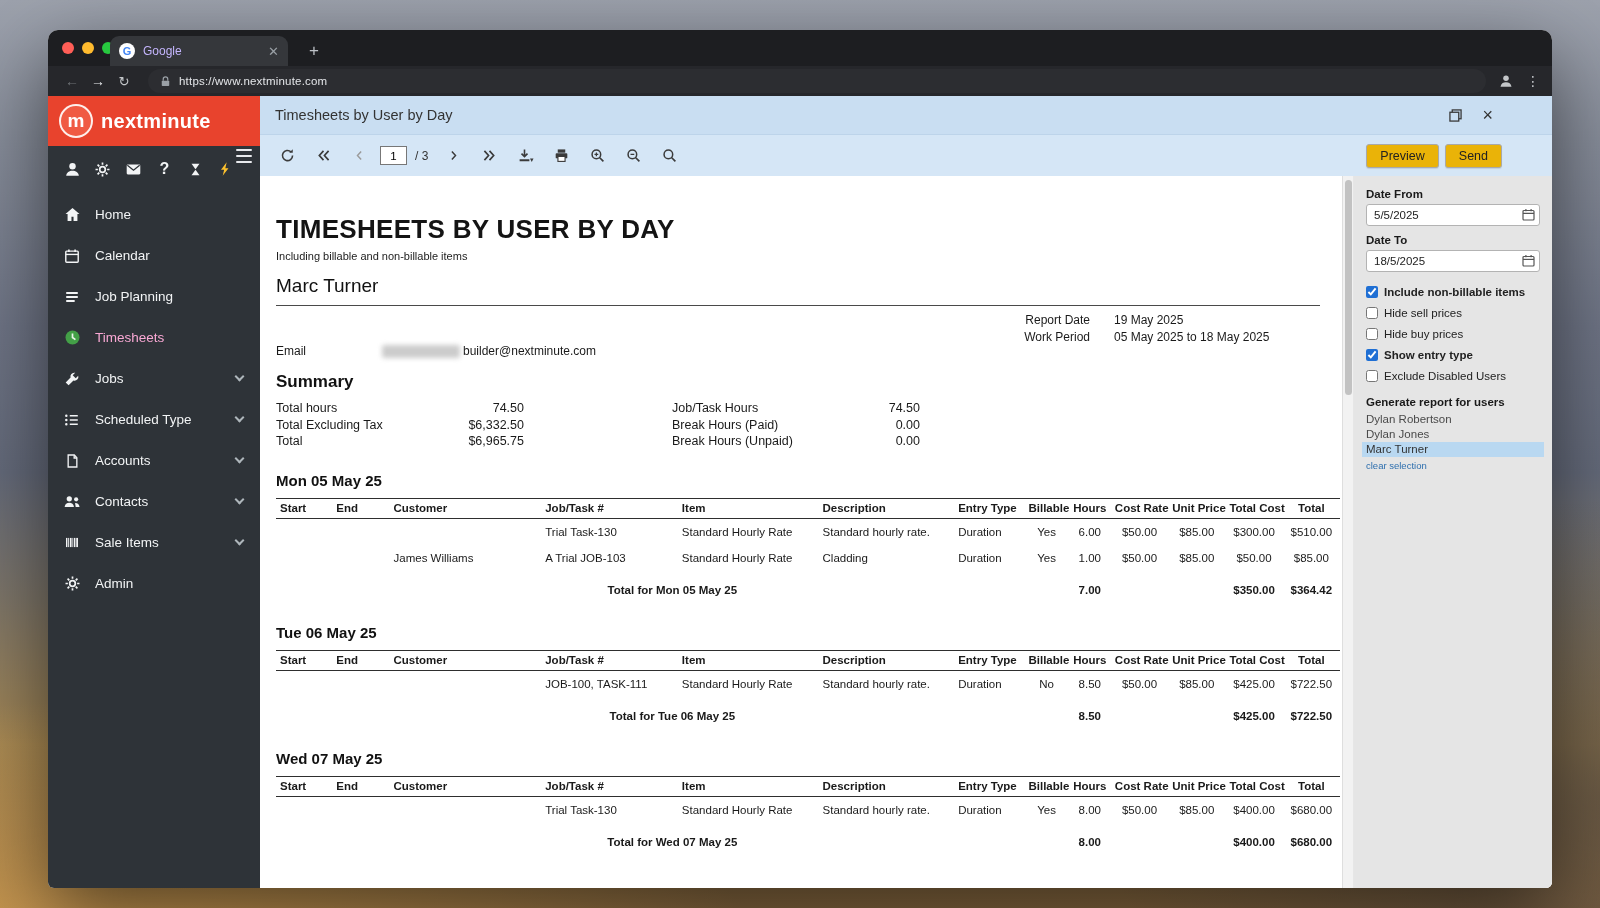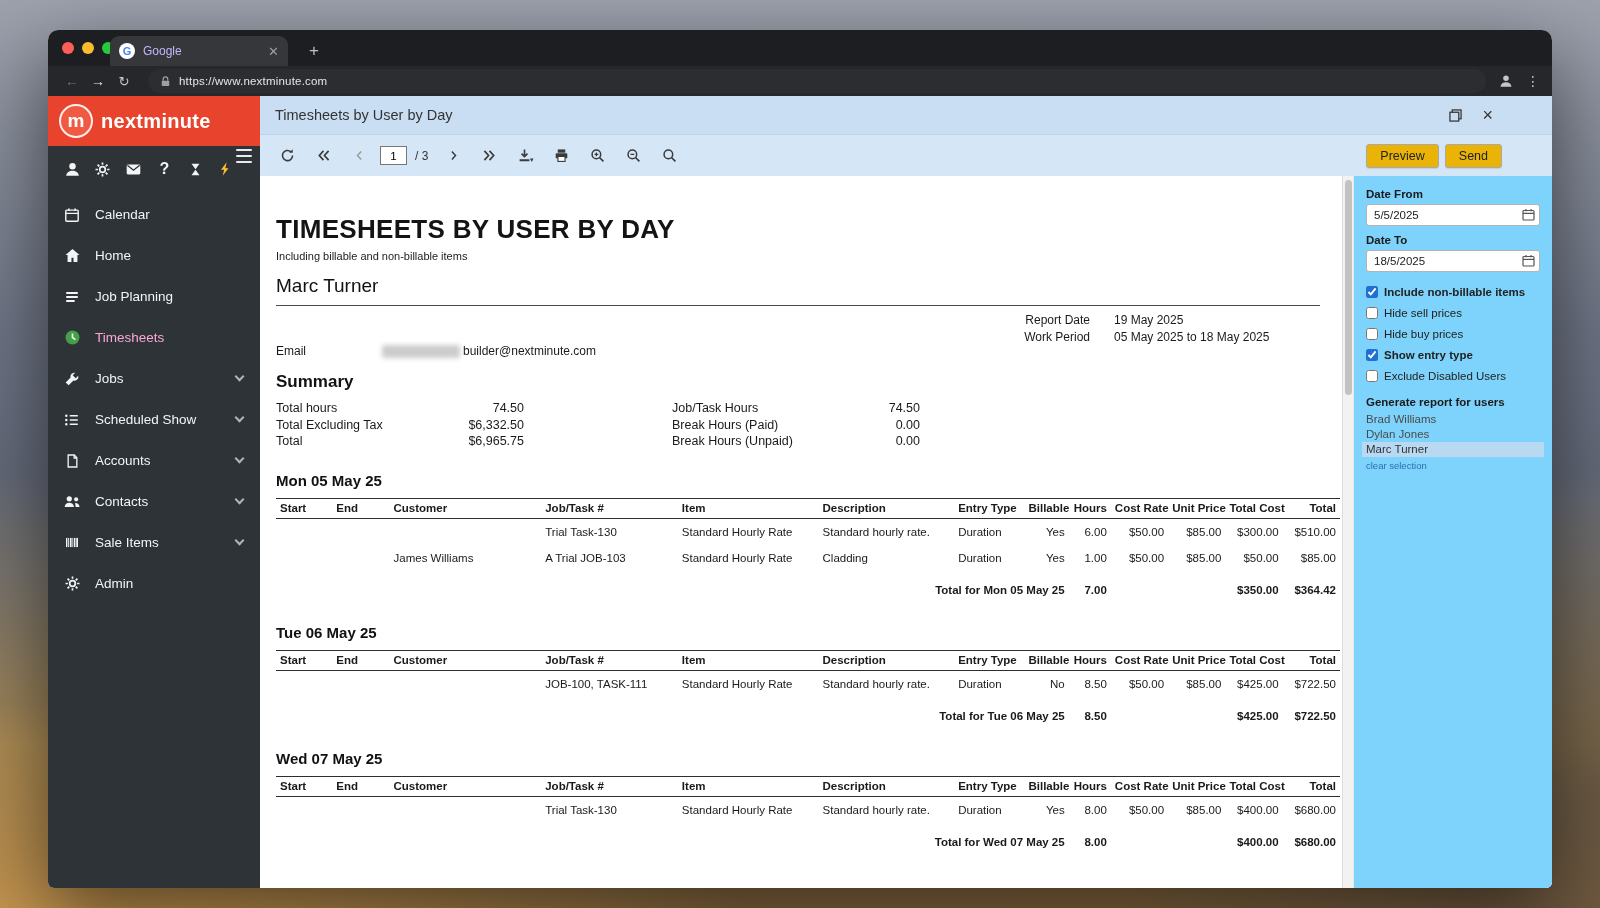--- a/index.html
+++ b/index.html
@@ -74,24 +74,24 @@
 .email-label{width:106px}
 .redact{width:78px;height:13px;background:#cccccc;filter:blur(2.5px);border-radius:2px;margin-right:3px}
 .sum-head{font-size:17px;font-weight:bold;margin:10px 0 8px;color:#111}
 .sum-grid{display:flex;gap:148px;font-size:12.5px}
 .sum-col{width:248px}
 .sum-row{display:flex;justify-content:space-between;line-height:16.5px}
 .day-title{font-size:15px;font-weight:bold;margin:22px 0 9px;color:#111}
 table.ts{border-collapse:collapse;table-layout:fixed;width:1064px;font-size:11.5px}
 .ts th{font-weight:bold;text-align:left;padding:3px 4px;border-top:1px solid #2e2e2e;border-bottom:1px solid #2e2e2e;line-height:13px;white-space:nowrap}
 .ts td{padding:7px 4px 6px;line-height:13px;vertical-align:top;white-space:nowrap;overflow:hidden}
-.ts .r{text-align:right}
+.ts .r{text-align:center}
 .ts tr.total-row td{font-weight:bold;padding-top:13px;padding-bottom:5px}
 
-.panel{flex:0 0 198px;background:#7dd3fc;padding:10px 12px 0;font-size:11.5px;color:#222;overflow:hidden}
+.panel{flex:0 0 198px;background:#e5e5e5;padding:10px 12px 0;font-size:11.5px;color:#222;overflow:hidden}
 .p-label{font-weight:bold;font-size:11.5px;margin:2px 0 4px;color:#1a1a1a}
 .p-inputwrap{position:relative;margin-bottom:8px}
 .p-input{width:100%;height:22px;border:1px solid #b3b3b3;border-radius:3px;font-size:11.5px;padding:0 22px 0 7px;color:#222;font-family:inherit}
 .cal-ic{position:absolute;right:5px;top:4px;cursor:pointer}
 .cb-list{margin-top:9px}
 .cb-row{display:flex;align-items:center;gap:6px;height:21px;font-size:11.5px;cursor:pointer}
 .cb-row input{width:12px;height:12px;accent-color:#1f6fd4;cursor:pointer}
 .cb-row.checked span{font-weight:bold}
 .users-head{font-weight:bold;margin:10px 0 4px;color:#1a1a1a}
 .user-row{height:15px;line-height:15px;color:#4a4a4a;padding:0 4px;margin:0 -4px;cursor:pointer;white-space:nowrap}
@@ -184,40 +184,40 @@
         <span class="qico">
             <svg width="15" height="16" viewBox="0 0 18 18">
               <path d="M10.4 1 3.6 10h3.8l-1.8 7L12.6 8H8.8l1.6-7z" fill="#fbc02d"></path>
             </svg>
           </span>
       </div>
 
       <div class="nav" id="nav">
         <div class="nav-item">
           <span class="nav-ico">
+              <svg width="17" height="17" viewBox="0 0 18 18" fill="#f2f4f5">
+                <path d="M9 2 1.6 8.5h2.2v7.3h4.1v-4.5h2.2v4.5h4.1V8.5h2.2z"></path>
+              </svg>
+            </span>
+          <span class="nav-label">Home</span>
+        </div>
+        <div class="nav-item">
+          <span class="nav-ico">
               <svg width="16" height="16" viewBox="0 0 18 18">
                 <g stroke="#f2f4f5" stroke-width="1.6" fill="none">
                   <rect x="2" y="3.5" width="14" height="12.5" rx="1"></rect>
                   <path d="M2 7.2h14"></path>
                   <path d="M5.5 1.6v2.8M12.5 1.6v2.8" stroke-width="1.8"></path>
                 </g>
               </svg>
             </span>
           <span class="nav-label">Calendar</span>
         </div>
         <div class="nav-item">
           <span class="nav-ico">
-              <svg width="17" height="17" viewBox="0 0 18 18" fill="#f2f4f5">
-                <path d="M9 2 1.6 8.5h2.2v7.3h4.1v-4.5h2.2v4.5h4.1V8.5h2.2z"></path>
-              </svg>
-            </span>
-          <span class="nav-label">Home</span>
-        </div>
-        <div class="nav-item">
-          <span class="nav-ico">
               <svg width="16" height="16" viewBox="0 0 18 18">
                 <path d="M2.5 4.5h13M2.5 9h13M2.5 13.5h9.5" stroke="#f2f4f5" stroke-width="2" fill="none"></path>
               </svg>
             </span>
           <span class="nav-label">Job Planning</span>
         </div>
         <div class="nav-item active">
           <span class="nav-ico">
               <svg width="17" height="17" viewBox="0 0 18 18">
                 <circle cx="9" cy="9" r="7.4" fill="#43a047"></circle>
@@ -237,21 +237,21 @@
         </div>
         <div class="nav-item">
           <span class="nav-ico">
               <svg width="16" height="16" viewBox="0 0 18 18">
                 <g stroke="#f2f4f5" fill="none">
                   <path d="M6.5 4.2h9M6.5 9h9M6.5 13.8h9" stroke-width="1.8"></path>
                   <path d="M2.6 4.2h.01M2.6 9h.01M2.6 13.8h.01" stroke-width="2.8" stroke-linecap="round"></path>
                 </g>
               </svg>
             </span>
-          <span class="nav-label">Scheduled Show</span>
+          <span class="nav-label">Scheduled Type</span>
           <span class="chev"></span>
         </div>
         <div class="nav-item">
           <span class="nav-ico">
               <svg width="15" height="16" viewBox="0 0 18 18">
                 <g stroke="#f2f4f5" stroke-width="1.6" fill="none">
                   <path d="M3.8 1.8h7.4l3 3.2v11.2H3.8z"></path>
                   <path d="M11 2v3.4h3.4"></path>
                 </g>
               </svg>
@@ -687,21 +687,21 @@
                 <span>Show entry type</span>
               </label>
               <label class="cb-row">
                 <input type="checkbox" style="">
                 <span>Exclude Disabled Users</span>
               </label>
             </div>
 
           <div class="users-head">Generate report for users</div>
           <div id="user-list">
-              <div class="user-row">Brad Williams</div>
+              <div class="user-row">Dylan Robertson</div>
               <div class="user-row">Dylan Jones</div>
               <div class="user-row selected">Marc Turner</div>
             </div>
           <span class="clear-link">clear selection</span>
         </div>
       </div>
     </div>
   </div>
 </div>
 

